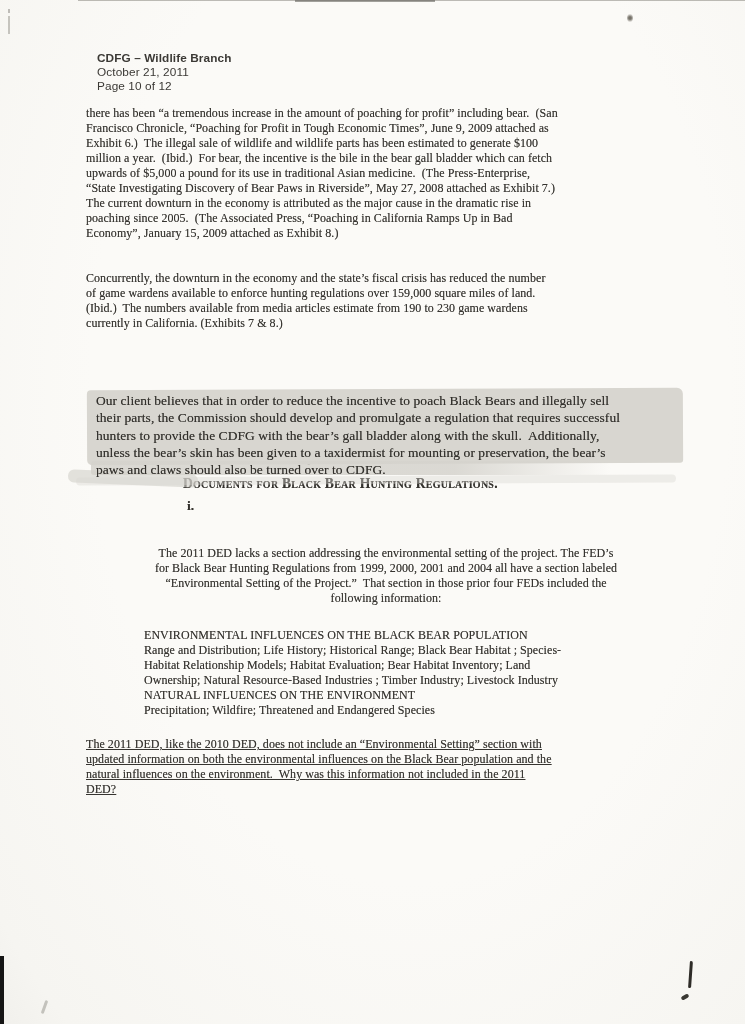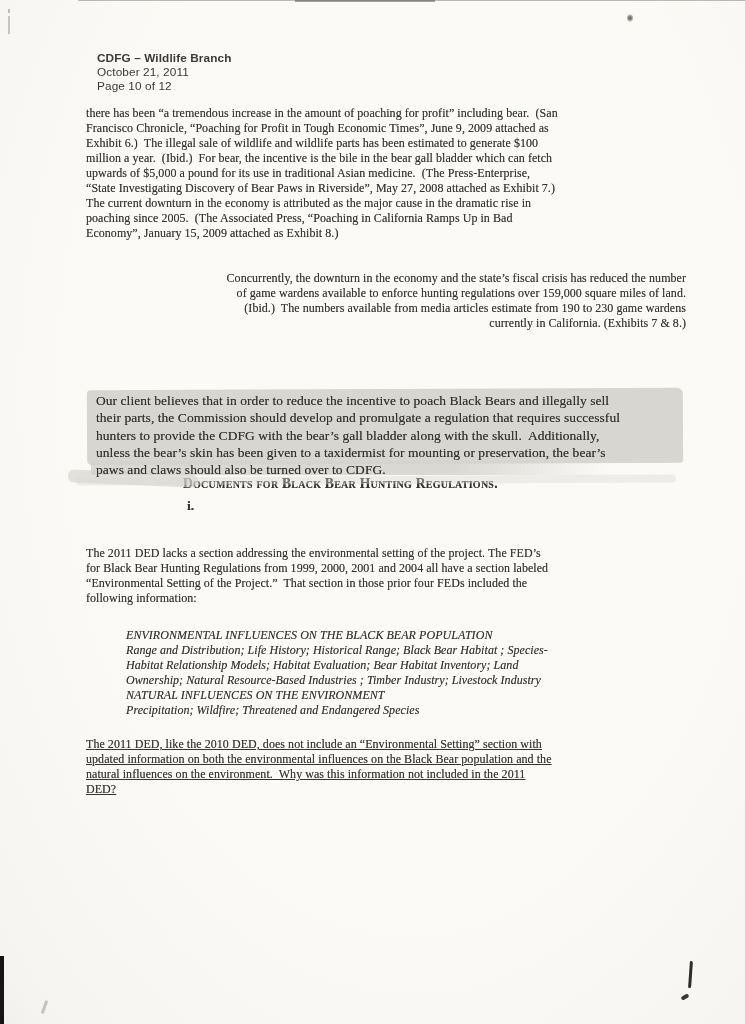--- a/index.html
+++ b/index.html
@@ -86,21 +86,21 @@
   <div class="para" style="top:106px;">there has been “a tremendous increase in the amount of poaching for profit” including bear.  (San
 Francisco Chronicle, “Poaching for Profit in Tough Economic Times”, June 9, 2009 attached as
 Exhibit 6.)  The illegal sale of wildlife and wildlife parts has been estimated to generate $100
 million a year.  (Ibid.)  For bear, the incentive is the bile in the bear gall bladder which can fetch
 upwards of $5,000 a pound for its use in traditional Asian medicine.  (The Press-Enterprise,
 “State Investigating Discovery of Bear Paws in Riverside”, May 27, 2008 attached as Exhibit 7.)
 The current downturn in the economy is attributed as the major cause in the dramatic rise in
 poaching since 2005.  (The Associated Press, “Poaching in California Ramps Up in Bad
 Economy”, January 15, 2009 attached as Exhibit 8.)</div>
 
-  <div class="para" style="top:271px;text-align:right;">Concurrently, the downturn in the economy and the state’s fiscal crisis has reduced the number
+  <div class="para" style="top:271px;">Concurrently, the downturn in the economy and the state’s fiscal crisis has reduced the number
 of game wardens available to enforce hunting regulations over 159,000 square miles of land.
 (Ibid.)  The numbers available from media articles estimate from 190 to 230 game wardens
 currently in California. (Exhibits 7 &amp; 8.)</div>
 
   <div class="hl-wrap">
     <div class="hl-main"></div>
     <div class="hl-line5"></div>
     <div class="hl-tail"></div>
     <div class="hl-streak"></div>
     <div class="para-inner">Our client believes that in order to reduce the incentive to poach Black Bears and illegally sell
@@ -109,26 +109,26 @@
 unless the bear’s skin has been given to a taxidermist for mounting or preservation, the bear’s
 paws and claws should also be turned over to CDFG.</div>
   </div>
 
   <div class="hnum" style="left:141px;top:447px;">C.</div>
   <div class="head" style="left:183px;top:446px;">The DED Lacks Required Analysis Included in Prior Environmental
 Documents for Black Bear Hunting Regulations.</div>
 
   <div class="hnum" style="left:187px;top:498px;">i.</div>
 
-  <div class="para" style="top:546px;">The 2011 DED lacks a section addressing the environmental setting of the project. The FED’s
+  <div class="para" style="top:546px;text-align:center;">The 2011 DED lacks a section addressing the environmental setting of the project. The FED’s
 for Black Bear Hunting Regulations from 1999, 2000, 2001 and 2004 all have a section labeled
 “Environmental Setting of the Project.”  That section in those prior four FEDs included the
 following information:</div>
 
-  <div class="para" style="left:126px;top:628px;width:540px;font-style:italic;">ENVIRONMENTAL INFLUENCES ON THE BLACK BEAR POPULATION
+  <div class="para" style="left:144px;top:628px;width:540px;">ENVIRONMENTAL INFLUENCES ON THE BLACK BEAR POPULATION
 Range and Distribution; Life History; Historical Range; Black Bear Habitat ; Species-
 Habitat Relationship Models; Habitat Evaluation; Bear Habitat Inventory; Land
 Ownership; Natural Resource-Based Industries ; Timber Industry; Livestock Industry
 NATURAL INFLUENCES ON THE ENVIRONMENT
 Precipitation; Wildfire; Threatened and Endangered Species</div>
 
   <div class="para" style="top:737px;text-decoration:underline;">The 2011 DED, like the 2010 DED, does not include an “Environmental Setting” section with
 updated information on both the environmental influences on the Black Bear population and the
 natural influences on the environment.  Why was this information not included in the 2011
 DED?</div>

